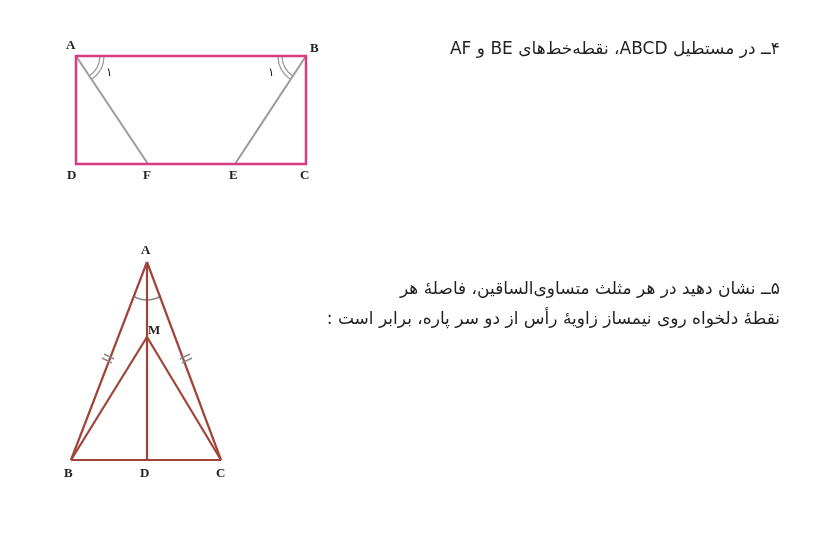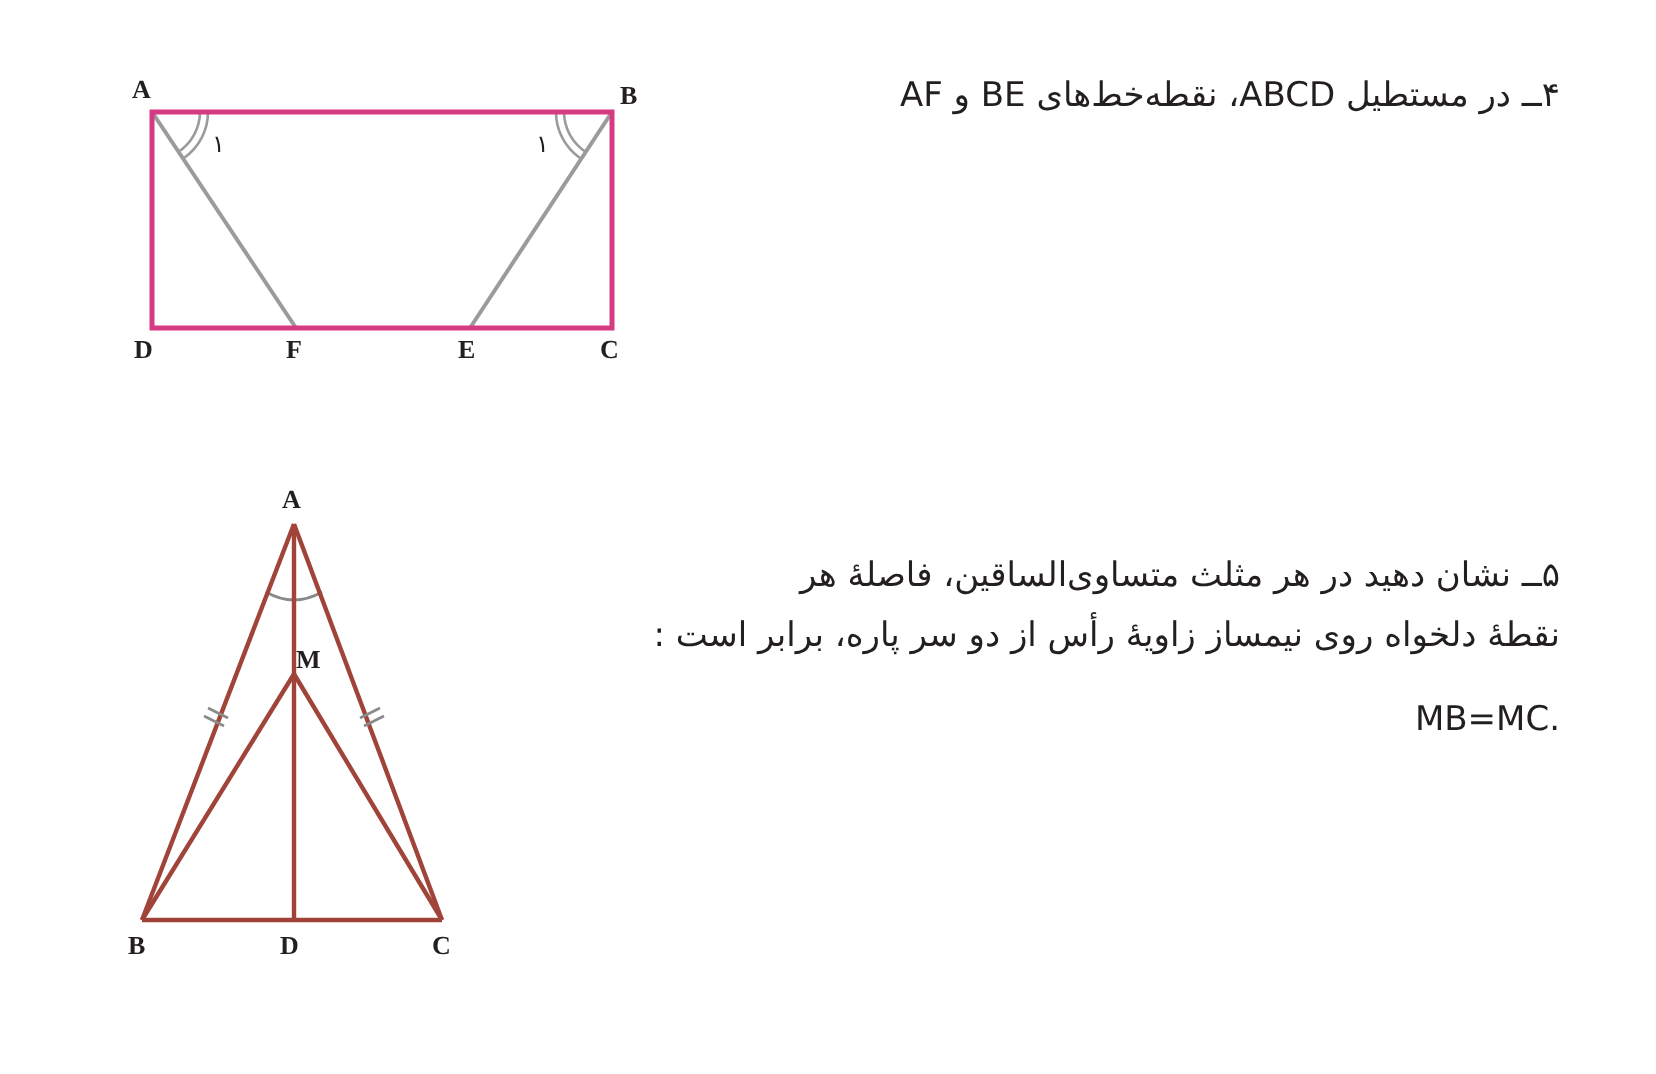--- a/index.html
+++ b/index.html
@@ -56,14 +56,13 @@
   <text class="lbl" x="216" y="477">C</text>
 </svg>
 
 <div class="para" style="left: 365px; top: 33px; width: 415px;">
   <span class="line">۴ــ در مستطیل ABCD، نقطه‌خط‌های BE و AF</span>
 </div>
 
 <div class="para" style="left: 272px; top: 236px; width: 508px; margin-top: 37px;">
   <span class="line">۵ــ نشان دهید در هر مثلث متساوی‌الساقین، فاصلهٔ هر</span>
   <span class="line">نقطهٔ دلخواه روی نیمساز زاویهٔ رأس از دو سر پاره، برابر است :</span>
-  <span class="line" style="margin-top: 12px;">.MB=MC</span>
 </div>
 
 </body></html>

